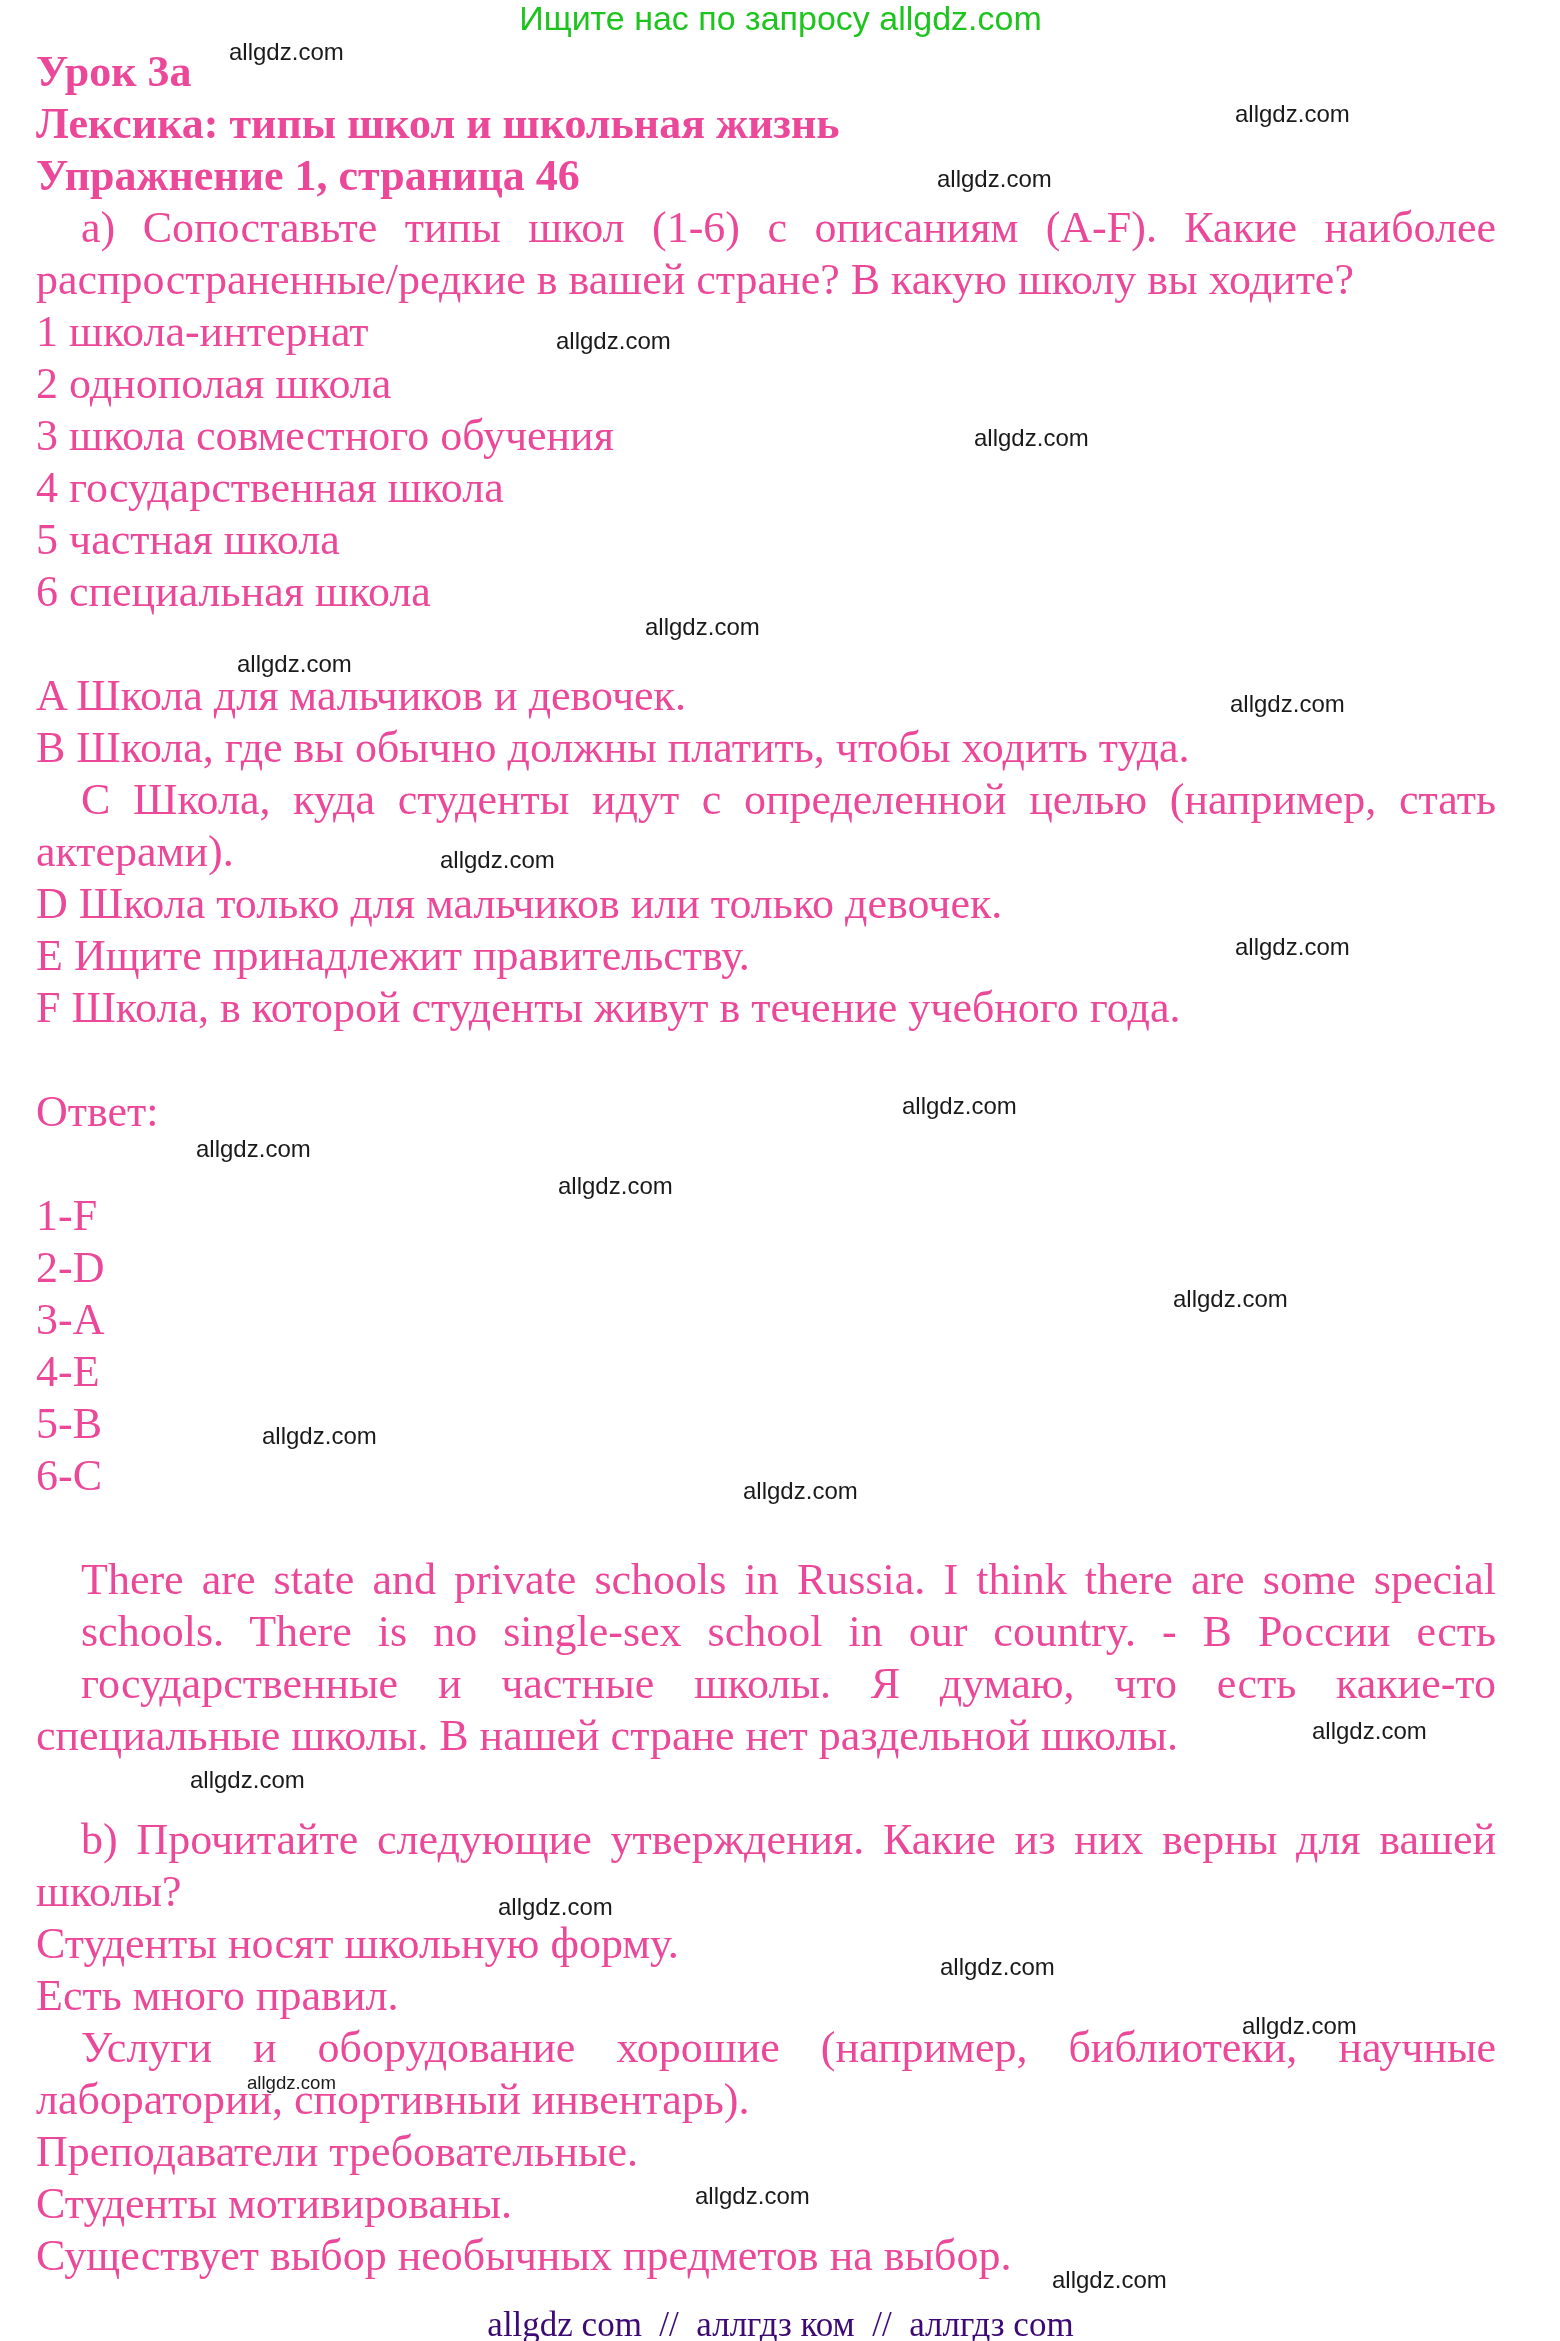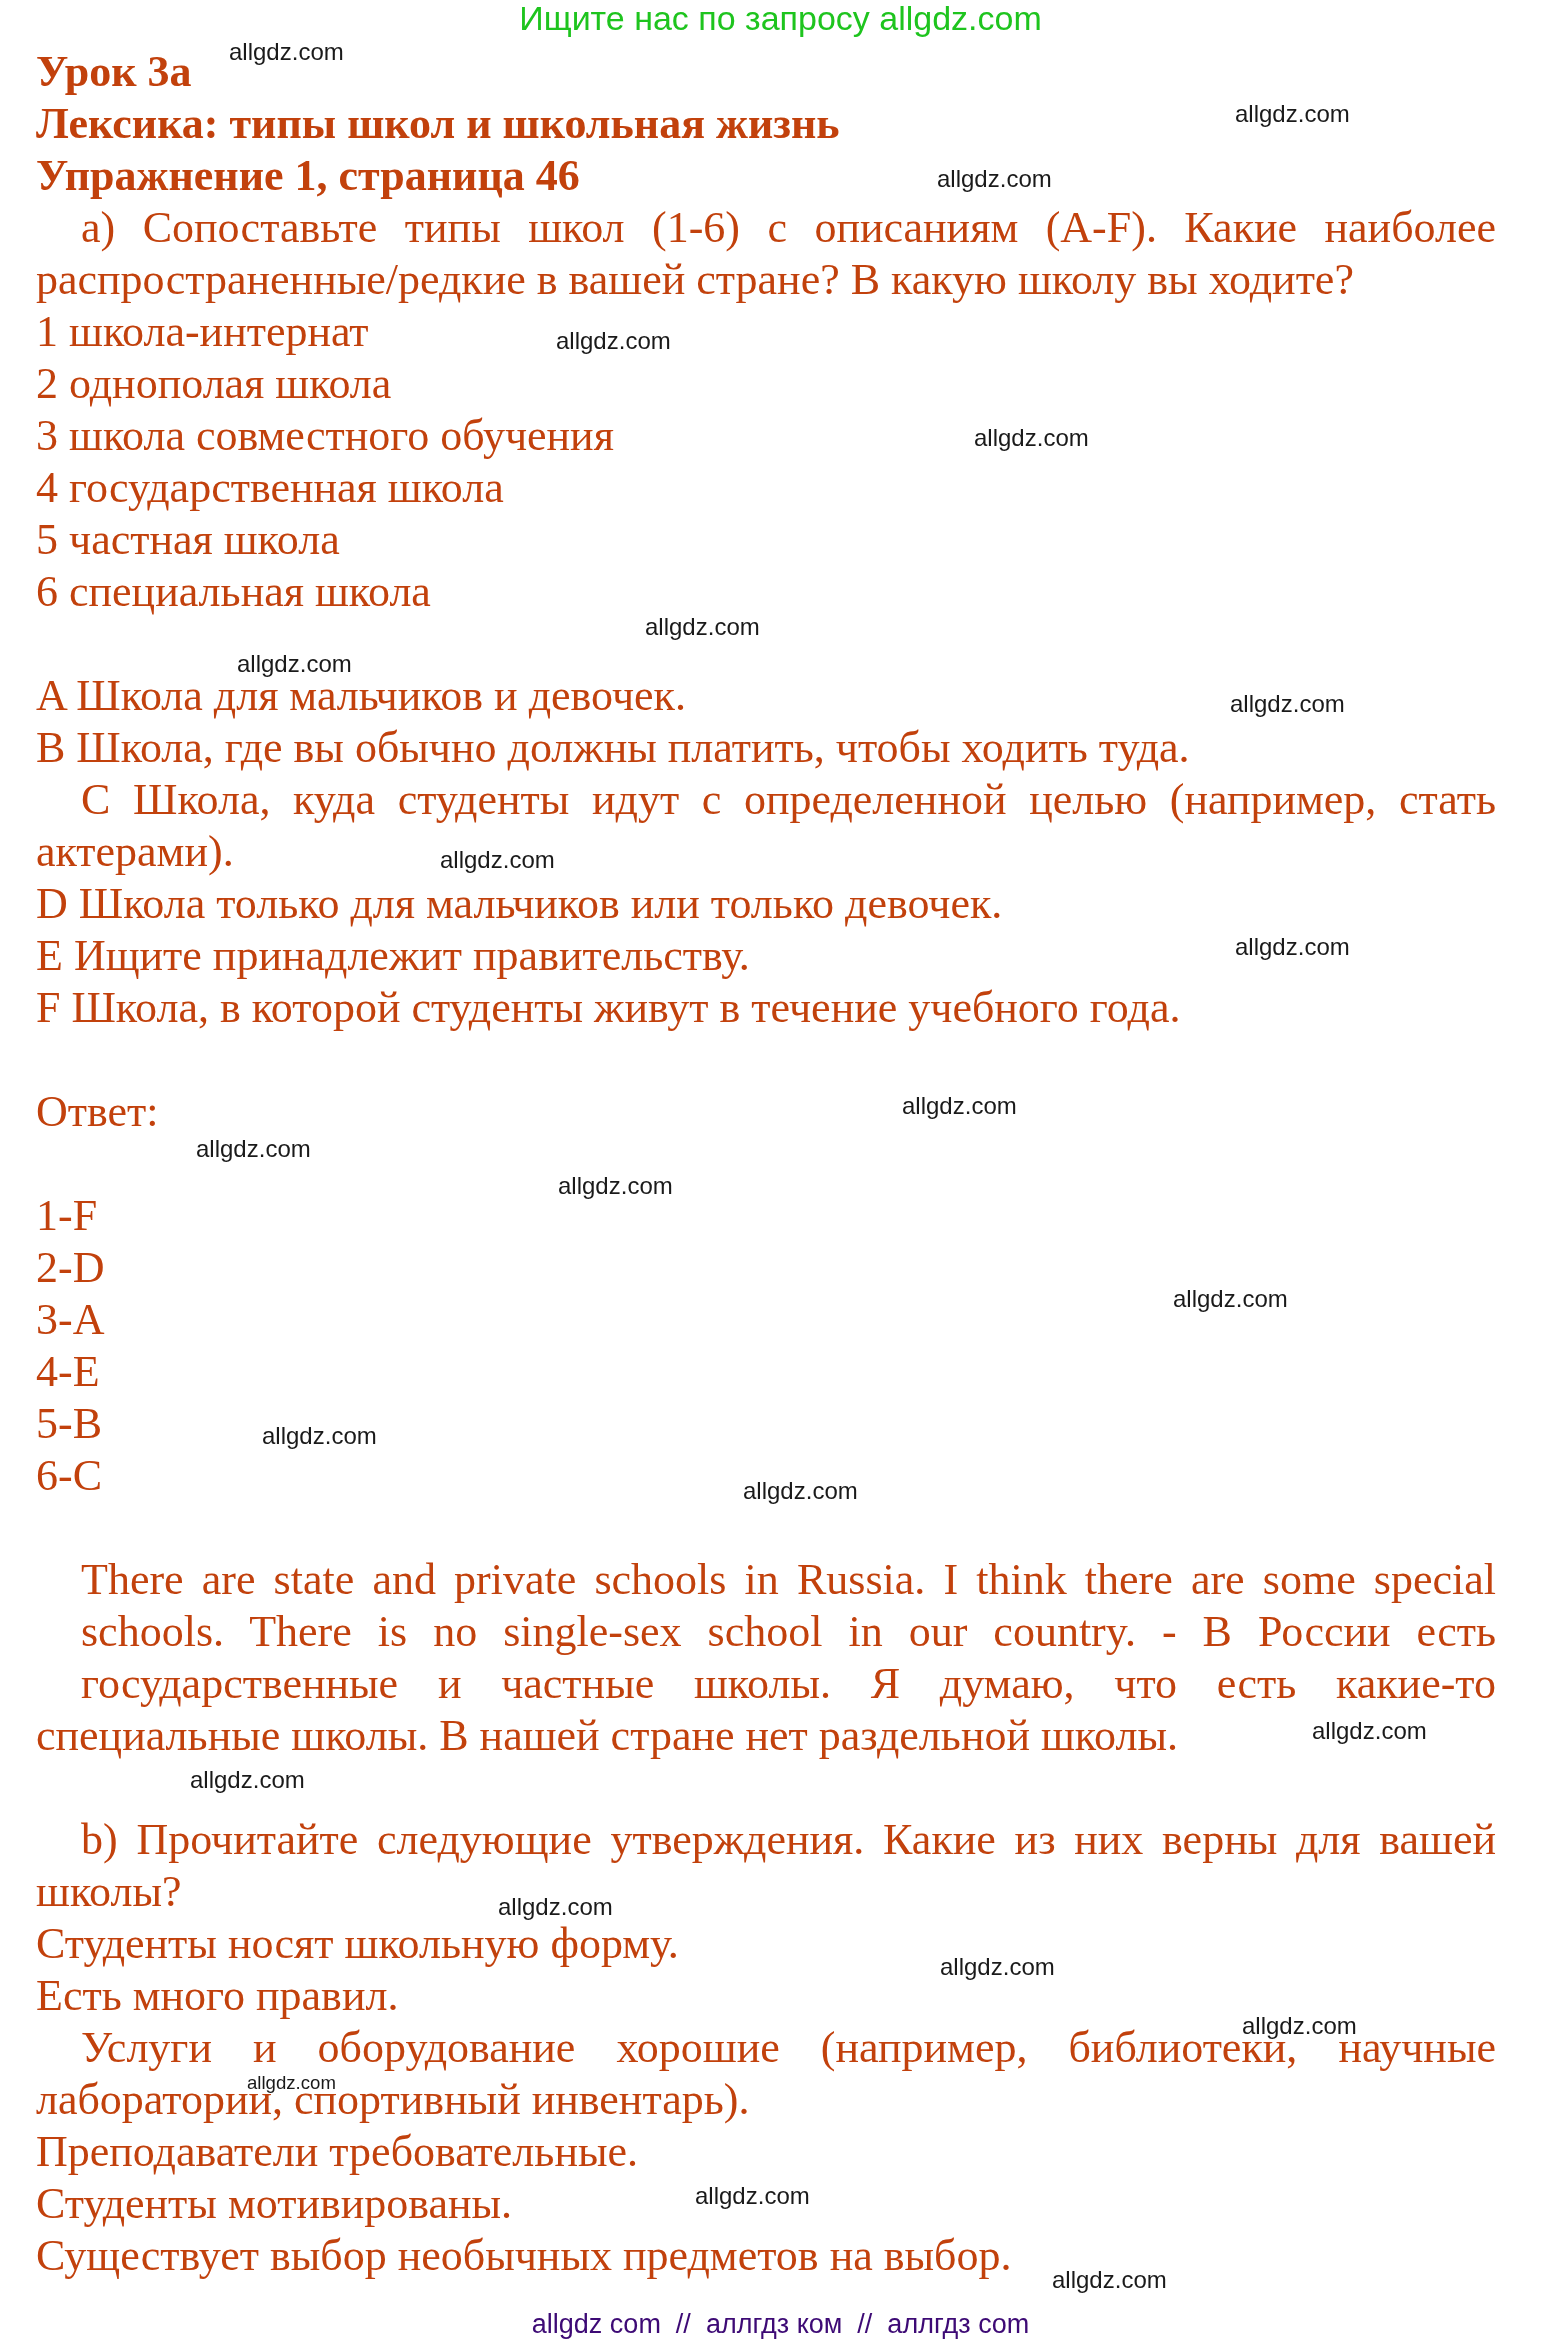--- a/index.html
+++ b/index.html
@@ -23,35 +23,35 @@
     font-size: 34px;
     line-height: 31px;
     color: #1ec41e;
   }
   .footer {
     position: absolute;
     left: 0;
     top: 2309px;
     width: 1561px;
     text-align: center;
-    font-family: Liberation Sans, sans-serif;
-    font-size: 27px;
+    font-family: Liberation Serif, serif;
+    font-size: 35px;
     line-height: 31px;
     color: #3d0a75;
     white-space: pre;
   }
   .content {
     position: absolute;
     left: 36px;
     top: 46px;
     width: 1460px;
     font-family: "Liberation Serif", serif;
     font-size: 44px;
     line-height: 52px;
-    color: #c2410c;
+    color: #ec4899;
   }
   .line {
     display: block;
     height: 52px;
     white-space: nowrap;
   }
   .bold { font-weight: bold; }
   .justify-full {
     display: block;
     text-align: justify;

